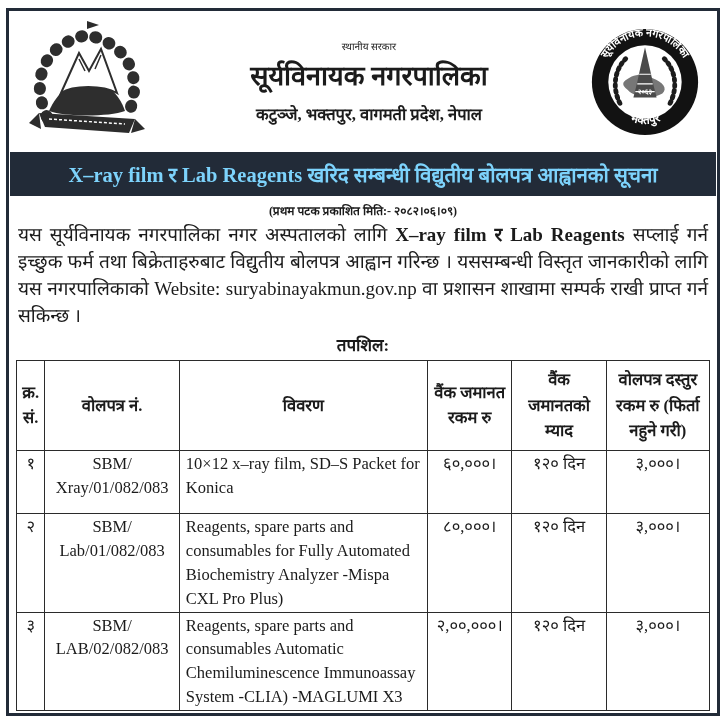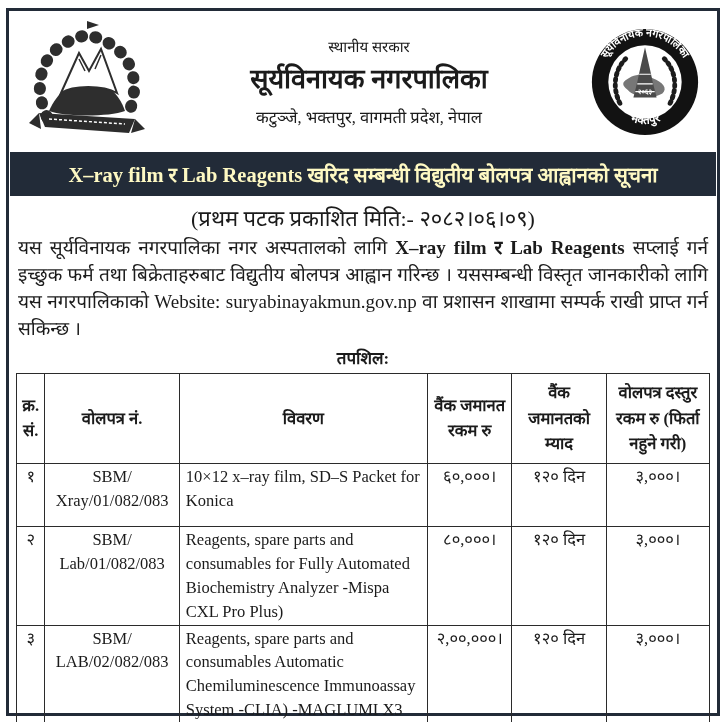--- a/index.html
+++ b/index.html
@@ -22,38 +22,38 @@
   
   .header {
     display: flex;
     align-items: center;
     justify-content: space-between;
     padding: 8px 16px 2px 16px;
   }
   .logo-left { width: 124px; height: 126px; flex: 0 0 auto; }
   .logo-right { width: 112px; height: 116px; flex: 0 0 auto; }
   .header-center { flex: 1; text-align: center; padding: 0 6px; }
-  .gov-label   { font-size: 15px; }
+  .gov-label   { font-size: 10px; }
   .muni-name   { font-size: 27px; font-weight: bold; margin: 3px 0 2px; }
   .office-name { font-size: 21px; margin: 2px 0; }
-  .address     { font-size: 16.5px; font-weight: normal; margin-top: 9px; text-align: center; }
+  .address     { font-size: 16.5px; font-weight: bold; margin-top: 9px; text-align: center; }
   
   .title-bar {
     background: #222b38;
-    color: #fef9c3;
+    color: #7dd3fc;
     text-align: center;
     font-weight: bold;
     font-size: 20.5px;
     padding: 8px 4px;
     margin: 5px 1px 0 1px;
   }
   .date-line {
     text-align: center;
-    font-weight: normal;
-    font-size: 22px;
+    font-weight: bold;
+    font-size: 12px;
     padding: 6px 0 2px;
   }
   .body-text {
     font-size: 19px;
     line-height: 1.42;
     text-align: justify;
     padding: 1px 9px;
   }
   .details-label {
     text-align: center;

